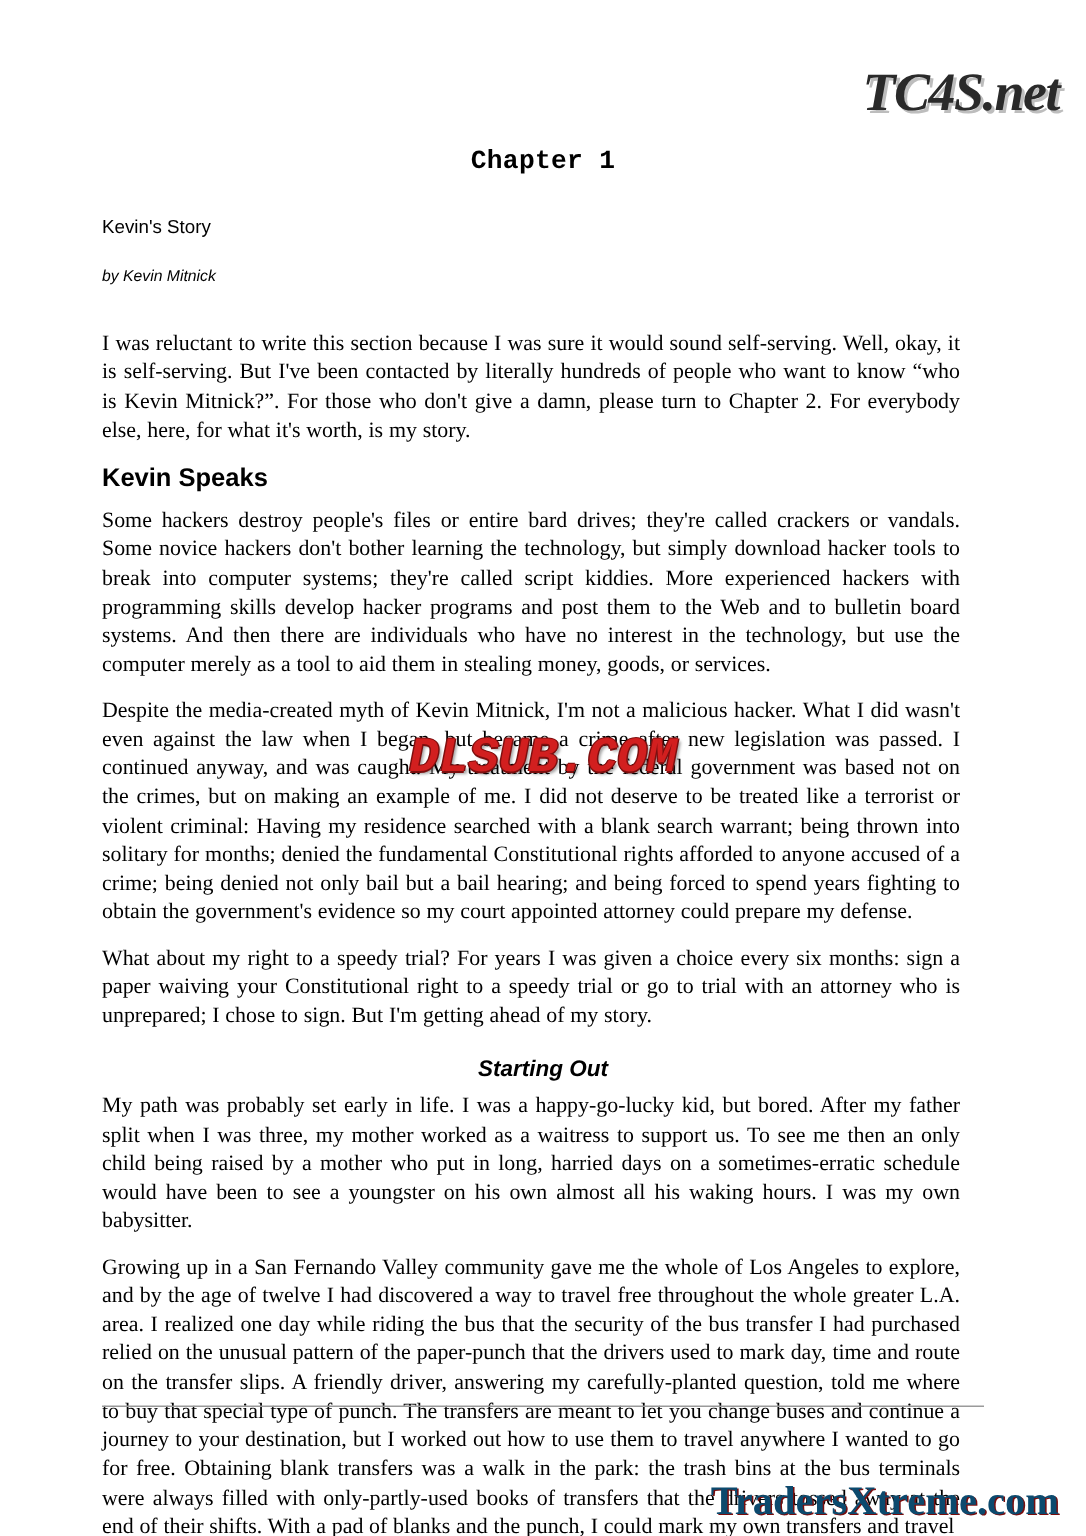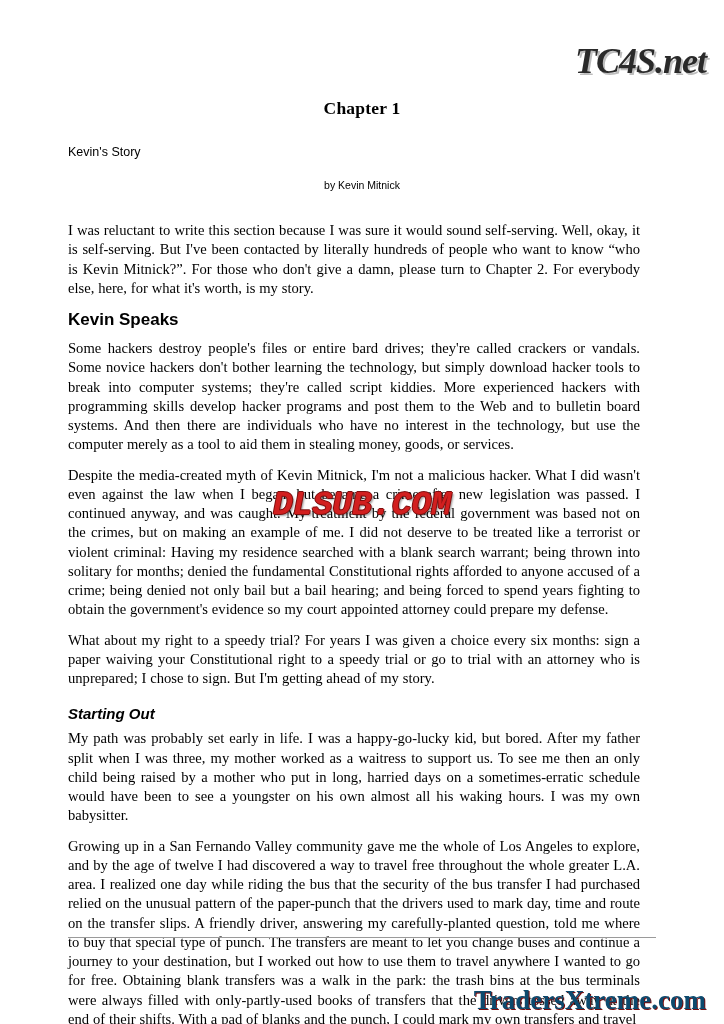--- a/index.html
+++ b/index.html
@@ -64,39 +64,39 @@
     top: 0;
     left: 0;
     width: 724px;
     height: 1024px;
     box-sizing: border-box;
     padding: 0 68px;
   }
 
   .chapter-title {
     text-align: center;
-    font-family: Liberation Serif, serif;
+    font-family: Liberation Mono, monospace;
     font-size: 17.5px;
     font-weight: bold;
     margin: 0;
     padding-top: 98px;
     letter-spacing: 0.2px;
   }
   .chapter-subtitle {
     font-family: "Liberation Sans", sans-serif;
     font-size: 12.5px;
     margin: 0;
     padding-top: 26px;
   }
   .chapter-byline {
-    text-align: center;
     font-family: "Liberation Sans", sans-serif;
     font-size: 10.5px;
     margin: 0;
     padding-top: 20px;
+    font-style: italic;
   }
 
   p.body {
     font-family: "Liberation Serif", serif;
     font-size: 14.6px;
     line-height: 1.32;
     text-align: justify;
     margin: 0 16px 11px 0;
     text-indent: 0;
     word-spacing: 0.2px;
@@ -110,20 +110,21 @@
     font-size: 17px;
     font-weight: bold;
     margin: 12px 0 9px 0;
   }
   h3.subsection {
     font-family: "Liberation Sans", sans-serif;
     font-size: 15px;
     font-weight: bold;
     font-style: italic;
     margin: 17px 0 7px 0;
+    text-align: center;
   }
 
   .rule {
     position: absolute;
     left: 68px;
     right: 68px;
     bottom: 86px;
     border: 0;
     border-top: 1px solid #9a9a9a;
     height: 0;

